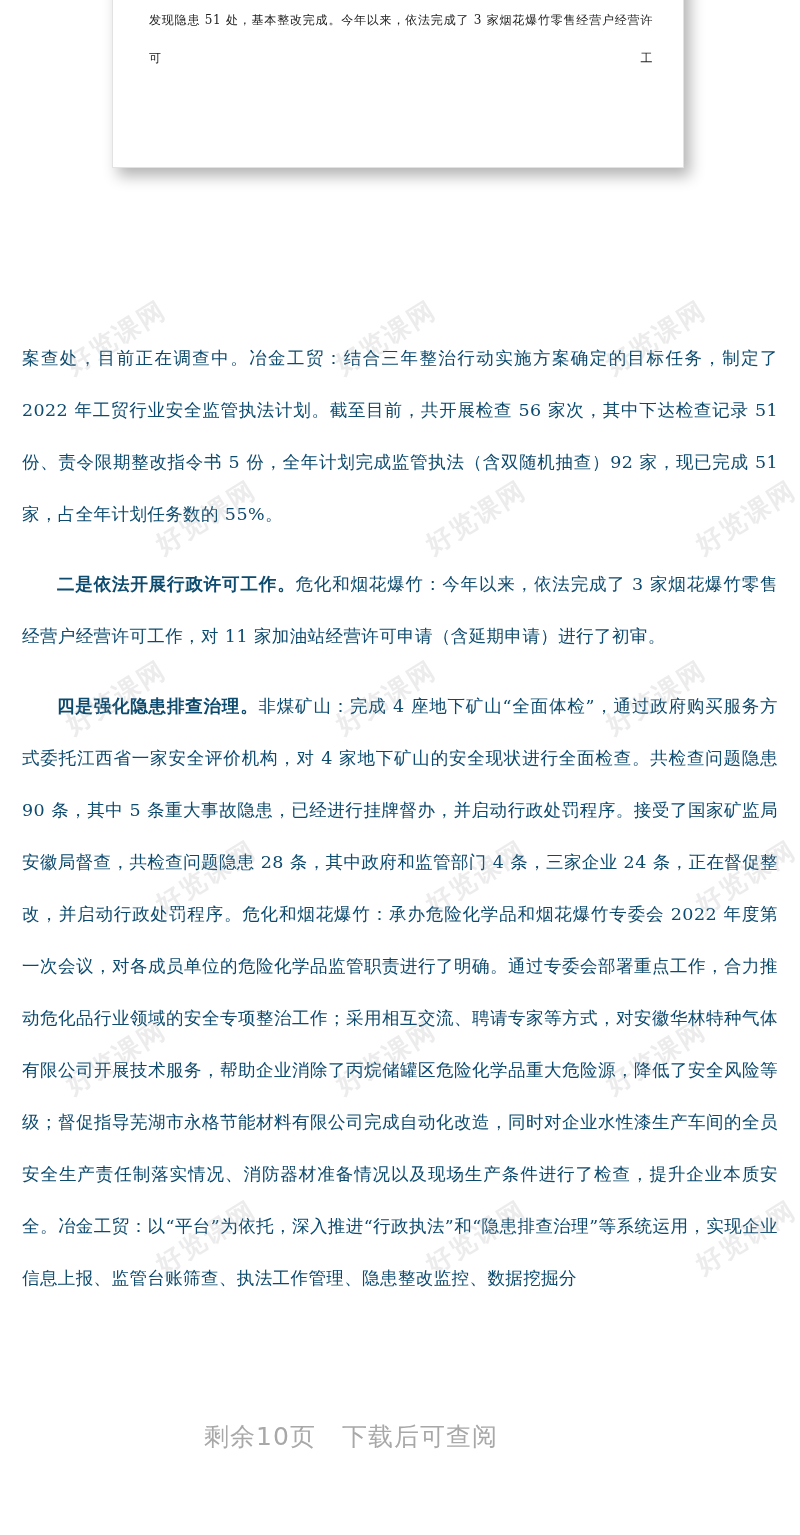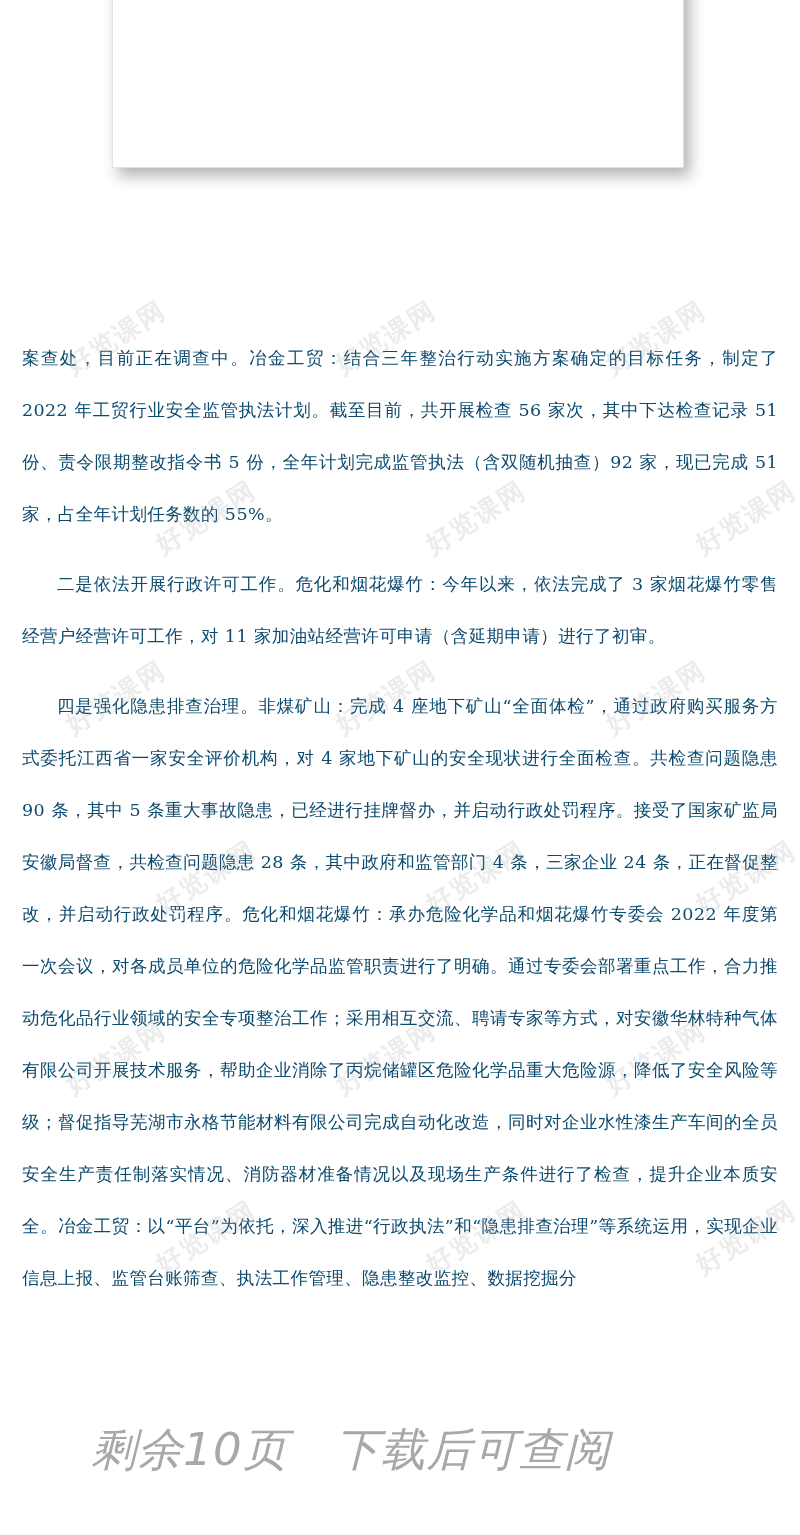--- a/index.html
+++ b/index.html
@@ -61,21 +61,21 @@
     text-align: justify;
     text-justify: inter-ideograph;
     letter-spacing: 0.4px;
     color: #0c4a6e;
   }
   .para.indent {
     text-indent: 2em;
   }
   .para b,
   .para .bold {
-    font-weight: 400;
+    font-weight: 700;
   }
 
   
   #watermark-layer {
     position: absolute;
     left: 0;
     top: 300px;
     width: 800px;
     height: 1080px;
     pointer-events: none;
@@ -94,32 +94,32 @@
   }
 
   
   #footer-notice {
     position: absolute;
     left: 0;
     top: 1420px;
     width: 702px;
     text-align: center;
     font-family: "DejaVu Sans", "Liberation Sans", sans-serif;
-    font-size: 45px;
+    font-size: 25px;
     color: #a8a8a8;
     letter-spacing: 1px;
     white-space: pre;
-    font-style: italic;
   }
 </style>
 </head>
 <body>
 
 <div id="preview-card">
   <div class="card-inner">
+    <p>发现隐患 51 处，基本整改完成。今年以来，依法完成了 3 家烟花爆竹零售经营户经营许可工</p>
   </div>
 </div>
 
 <div id="watermark-layer">
     <span class="watermark" style="left: 60px; top: 20px;">好览课网</span>
     <span class="watermark" style="left: 330px; top: 20px;">好览课网</span>
     <span class="watermark" style="left: 600px; top: 20px;">好览课网</span>
     <span class="watermark" style="left: 150px; top: 200px;">好览课网</span>
     <span class="watermark" style="left: 420px; top: 200px;">好览课网</span>
     <span class="watermark" style="left: 690px; top: 200px;">好览课网</span>

